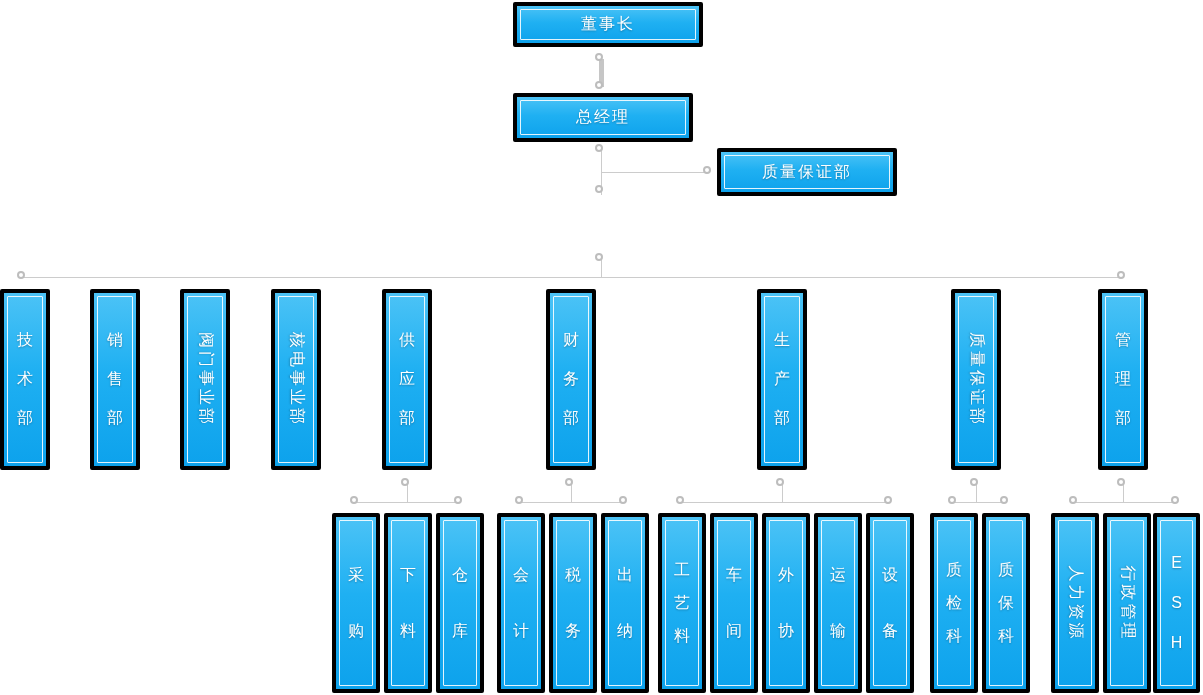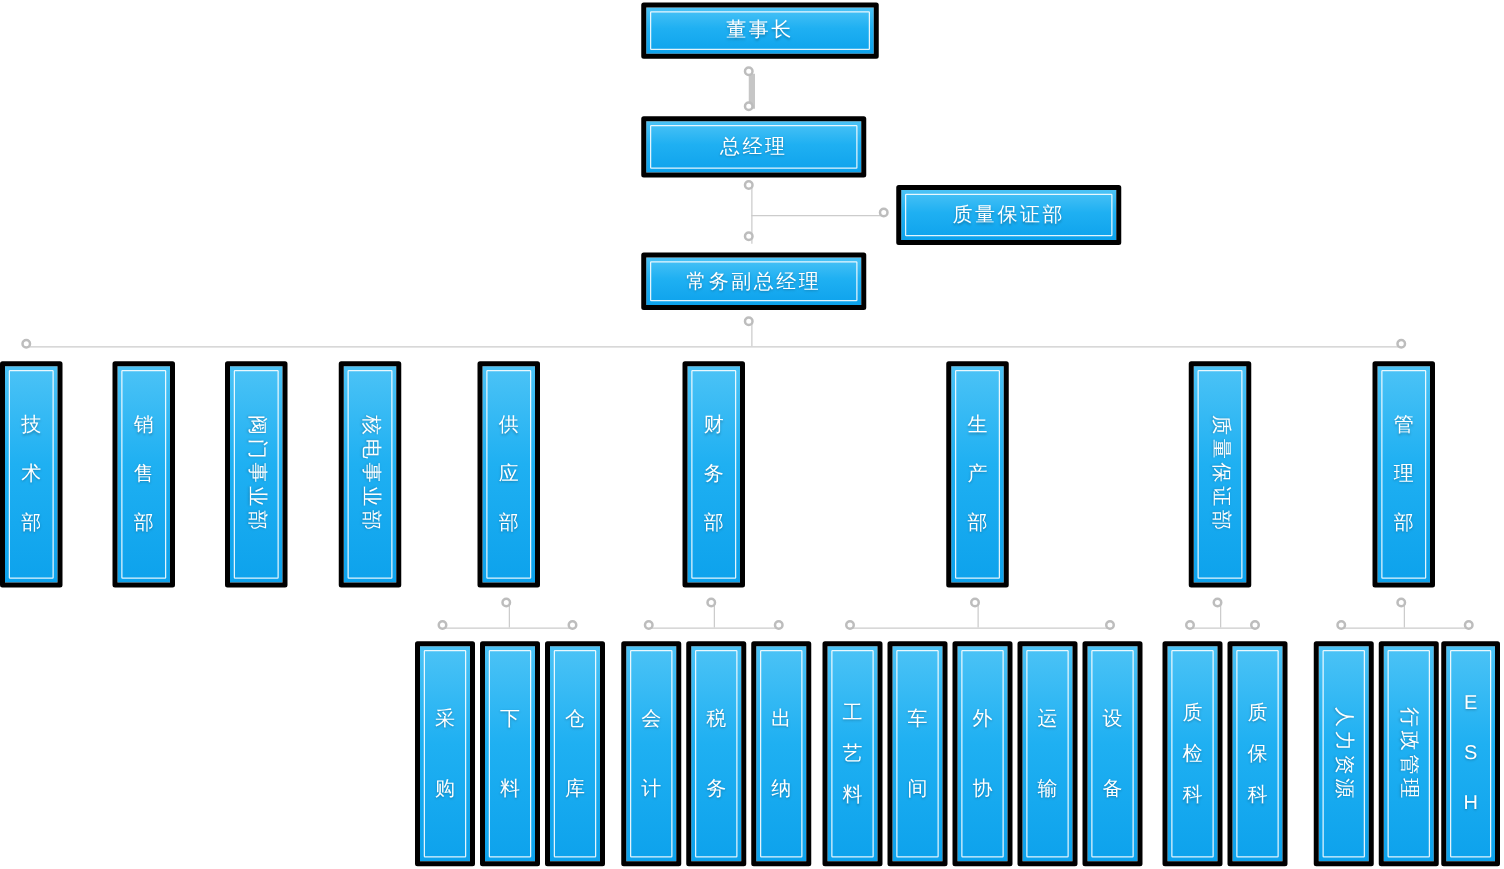--- a/index.html
+++ b/index.html
@@ -122,23 +122,20 @@
 
   <div class="box" style="left:513px;top:2px;width:190px;height:45px">
     <span class="hlabel">董事长</span>
   </div>
   <div class="box" style="left:513px;top:93px;width:180px;height:49px">
     <span class="hlabel">总经理</span>
   </div>
   <div class="box" style="left:717px;top:148px;width:180px;height:48px">
     <span class="hlabel">质量保证部</span>
   </div>
-  <div class="box" style="left:513px;top:202px;width:180px;height:46px">
-    <span class="hlabel">常务副总经理</span>
-  </div>
 
   <div class="box vcol g18" style="left:0px;top:289px;width:50px;height:181px" data-chars="">
       <div>技</div>
       <div>术</div>
       <div>部</div>
     </div>
   <div class="box vcol g18" style="left:90px;top:289px;width:50px;height:181px" data-chars="">
       <div>销</div>
       <div>售</div>
       <div>部</div>

